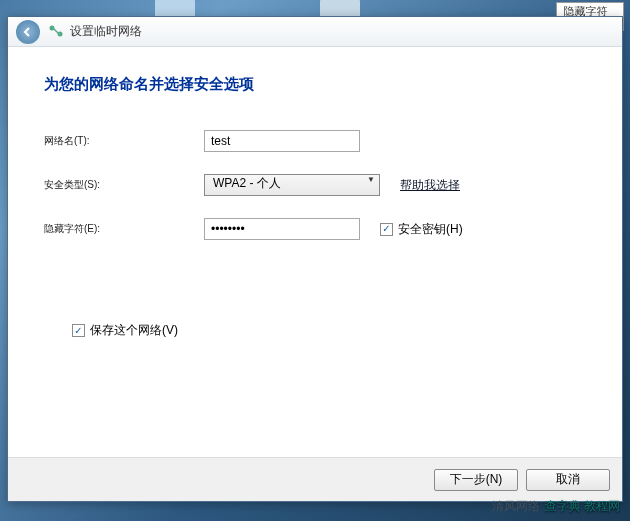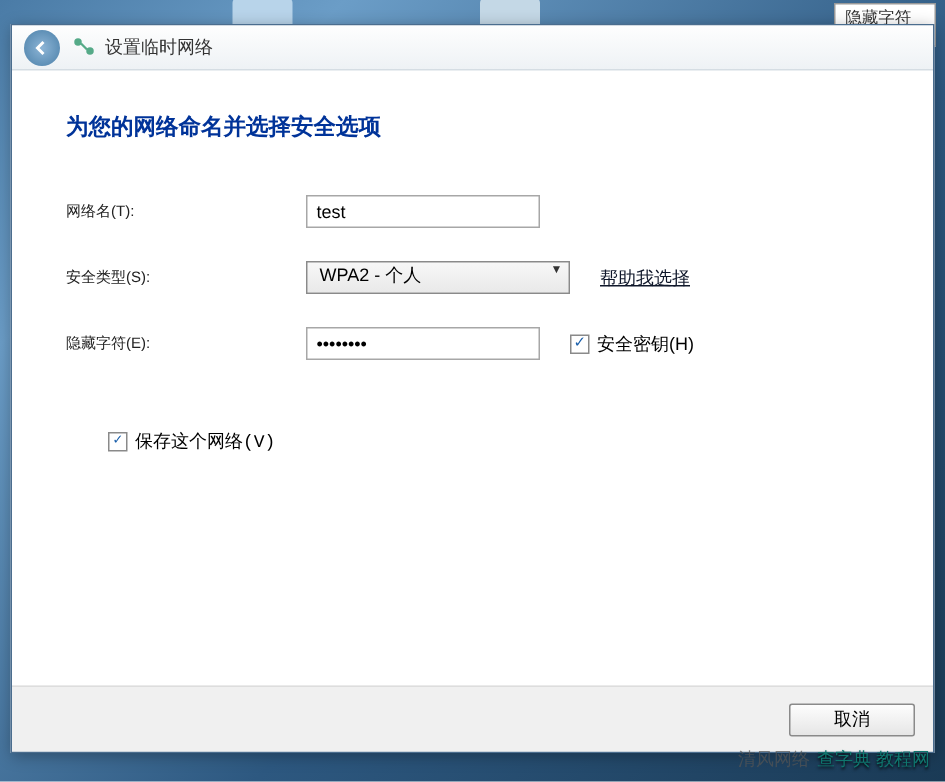--- a/index.html
+++ b/index.html
@@ -91,21 +91,21 @@
       color: #0f172a;
       text-decoration: underline;
       font-size: 12px;
       cursor: pointer;
     }
     .checkbox-wrap {
       display: flex; align-items: center;
       margin-left: 20px;
       font-size: 12px;
     }
-    .checkbox-wrap.save { margin-left: 28px; margin-top: 46px; font-family: Liberation Mono, monospace; }
+    .checkbox-wrap.save { margin-left: 28px; margin-top: 82px; }
     .checkbox {
       width: 13px; height: 13px;
       border: 1px solid #8a8a8a;
       background: #fff;
       margin-right: 5px;
       display: flex; align-items: center; justify-content: center;
     }
     .checkbox.checked::after {
       content: "✓"; color: #1a5fab; font-size: 10px; line-height: 1;
     }
@@ -187,18 +187,19 @@
       </div>
     </div>
 
     <div class="checkbox-wrap save">
       <div class="checkbox checked"></div>
       <span>保存这个网络(V)</span>
     </div>
   </div>
 
   <div class="footer">
+    <button class="btn">下一步(N)</button>
     <button class="btn">取消</button>
   </div>
 </div>
 
 <div class="watermark-br2">清风网络</div>
 <div class="watermark-br">查字典 教程网</div>
 
 </body></html>

